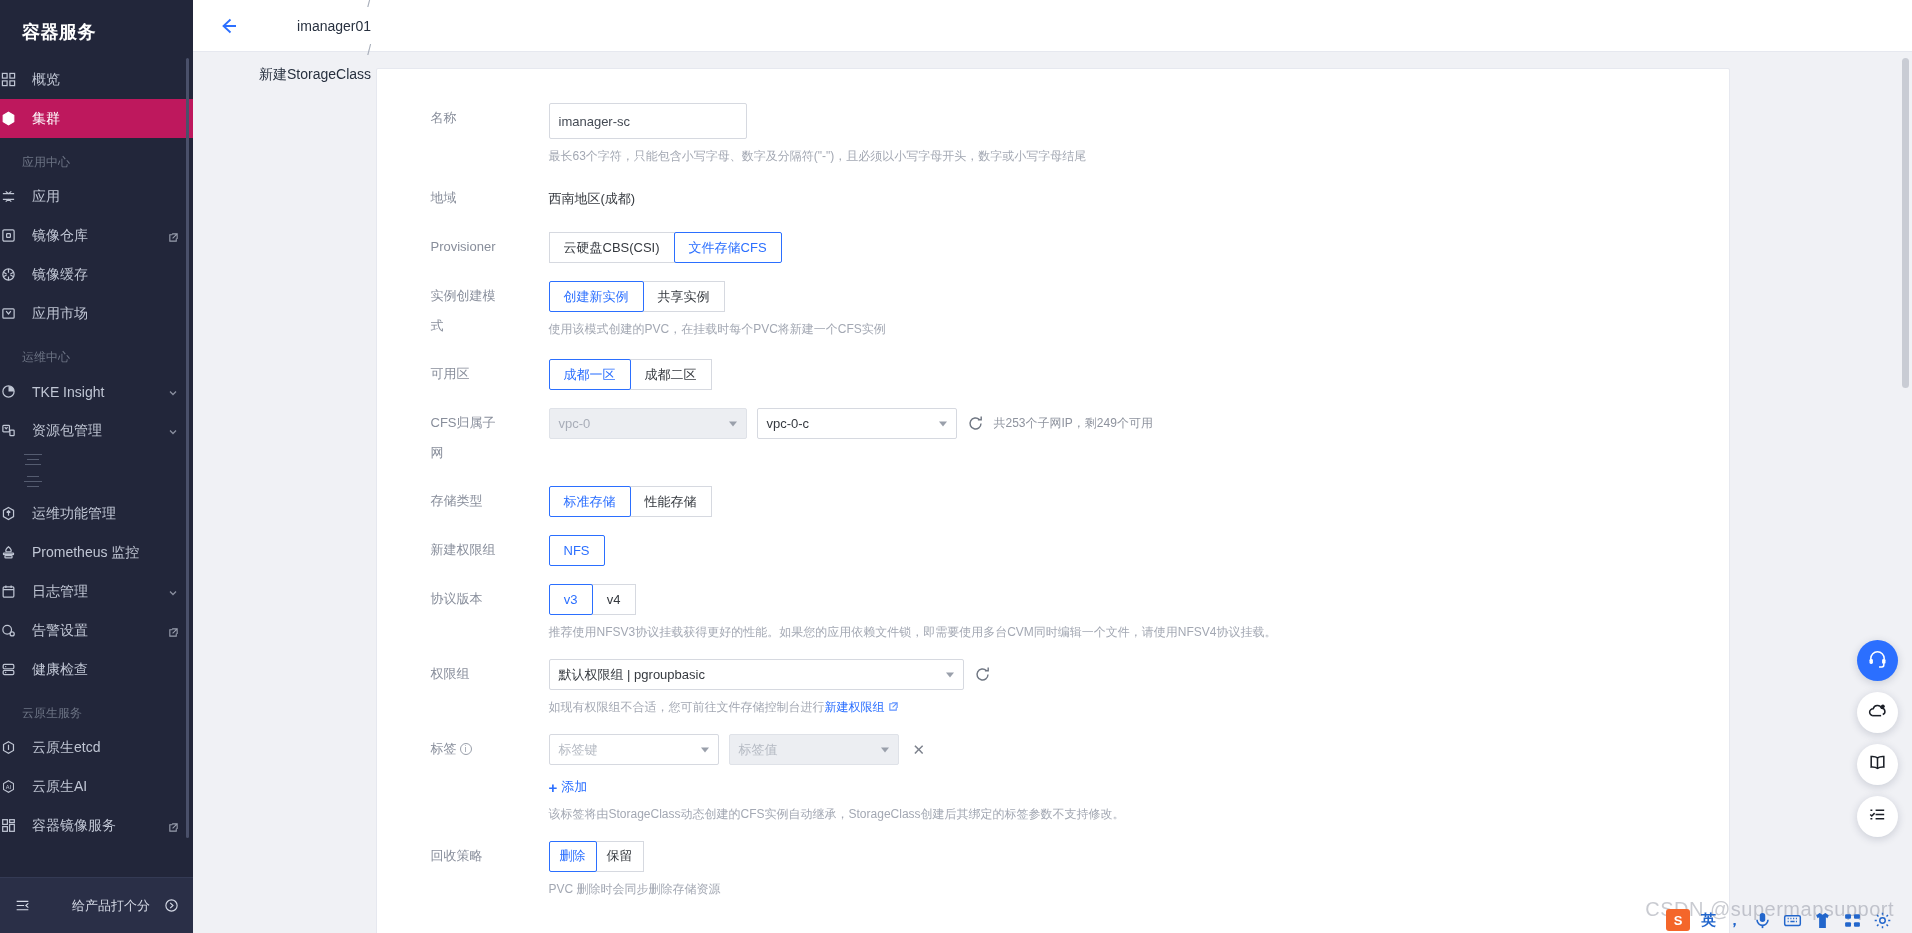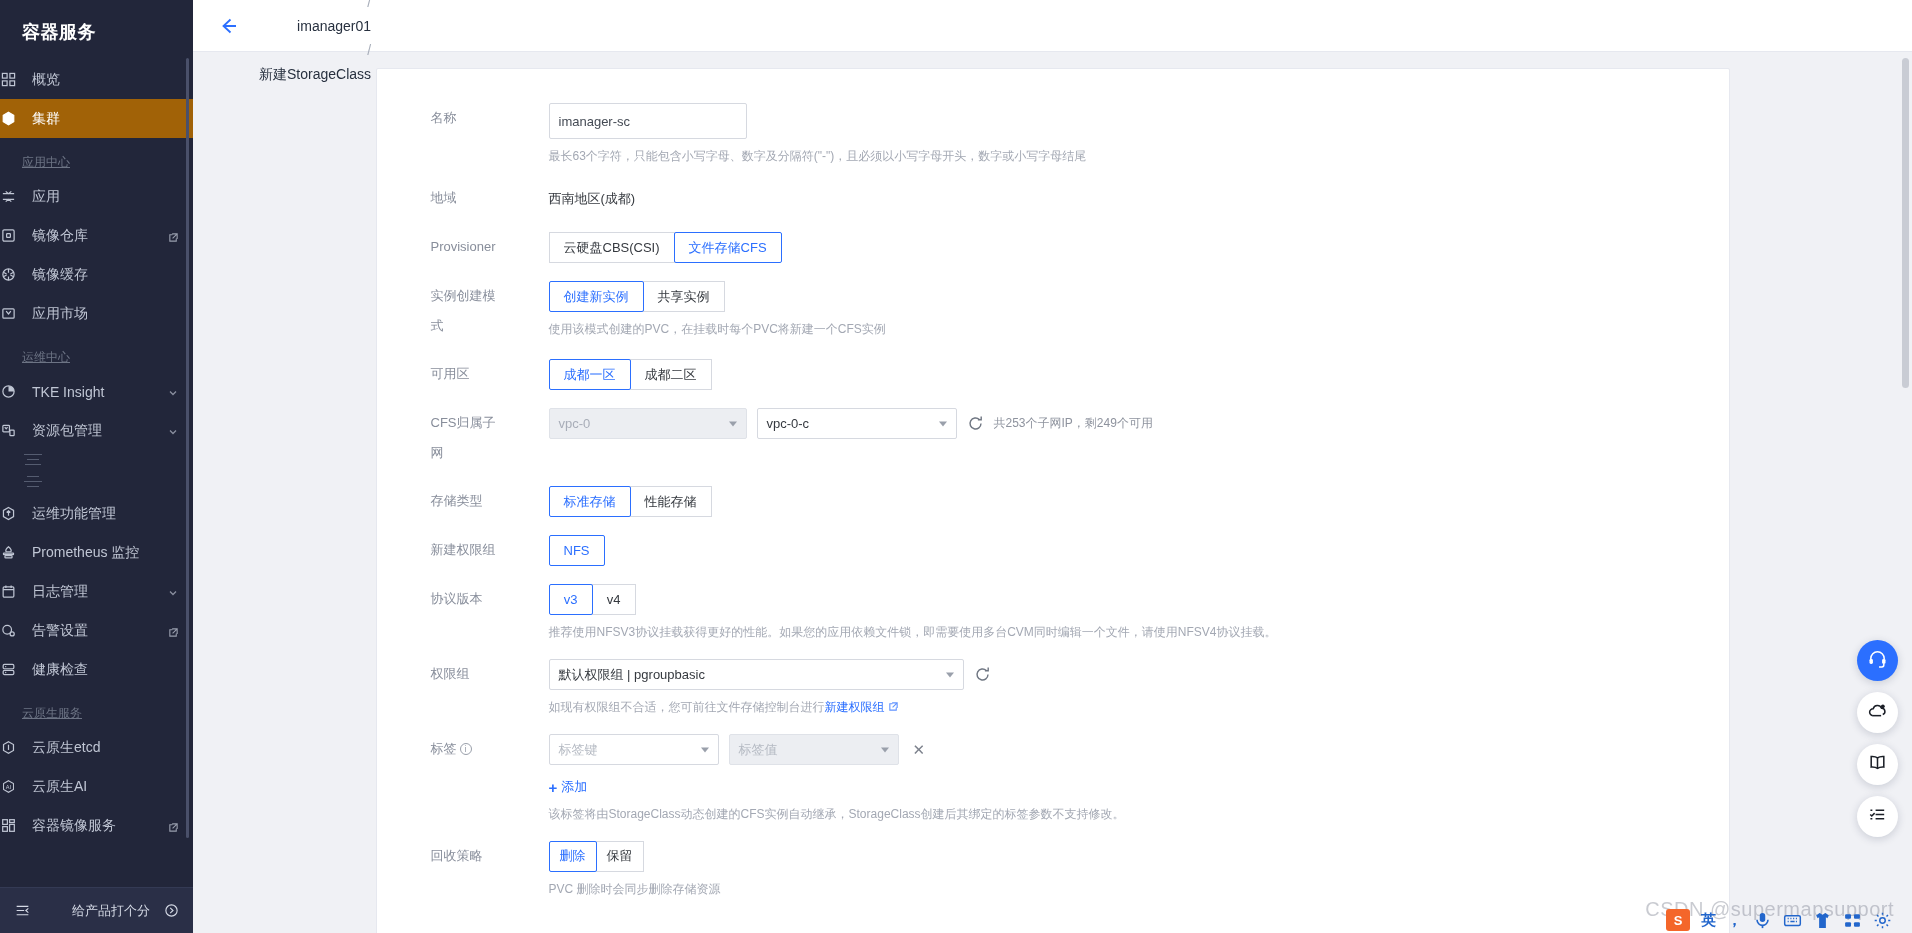--- a/index.html
+++ b/index.html
@@ -21,52 +21,51 @@
     overflow: hidden;
   }
   .sb-title {
     font-size: 18px; font-weight: bold; color: #ffffff;
     padding: 20px 0 16px 22px;
     letter-spacing: .5px;
   }
   .sb-group {
     font-size: 12px; color: #6d7485;
     padding: 16px 0 6px 22px;
-    text-decoration: underline;
   }
   .sb-item {
     display: flex; align-items: center;
     height: 39px;
     font-size: 14px;
     color: #c0c6d4;
     cursor: pointer;
     gap: 16px;
     white-space: nowrap;
   }
-  .sb-item.active { background: #a16207; color: #fff; }
+  .sb-item.active { background: #be185d; color: #fff; }
   .sb-item.active .ico svg { stroke: #fff; fill: #fff; }
   .ico { width: 16px; height: 16px; display: inline-flex; align-items: center; justify-content: center; flex: 0 0 16px; }
   .ico svg { width: 15px; height: 15px; display:block; }
   .sb-label { flex: 1 1 auto; }
   .ext { width: 11px; height: 11px; opacity: .75; flex: 0 0 11px; }
   .chev { width: 12px; height: 12px; margin-right: 14px; opacity: .65; flex: 0 0 12px; }
   
   .sb-ghost { height: 22px; padding-left: 24px; overflow: hidden; }
   .sb-ghost .bar { height: 1px; background: #555c70; margin-top: 4px; }
   .sb-ghost .bar.w1 { width: 18px; }
   .sb-ghost .bar.w2 { width: 12px; margin-left: 3px; }
   .sb-ghost .bar.w3 { width: 16px; margin-left: 1px; }
 
   .sb-scroll {
     position: absolute; right: 4px; top: 58px;
     width: 3px; height: 780px; background: #4a506a; border-radius: 2px;
   }
   .sb-footer {
     position: absolute; bottom: 0; left: 0; right: 0;
-    height: 46px; background: #2a2f47;
+    height: 56px; background: #2a2f47;
     display: flex; align-items: center; gap: 10px;
     padding: 0 14px;
     font-size: 13px; color: #d5dae6;
     border-top: 1px solid #343a54;
     margin-top: 40px;
   }
   .sb-footer .rate { flex: 1 1 auto; text-align: right; padding-right: 4px; }
 
   
   .main { flex: 1 1 auto; height: 933px; position: relative; overflow: hidden; background: #f0f1f5; }

